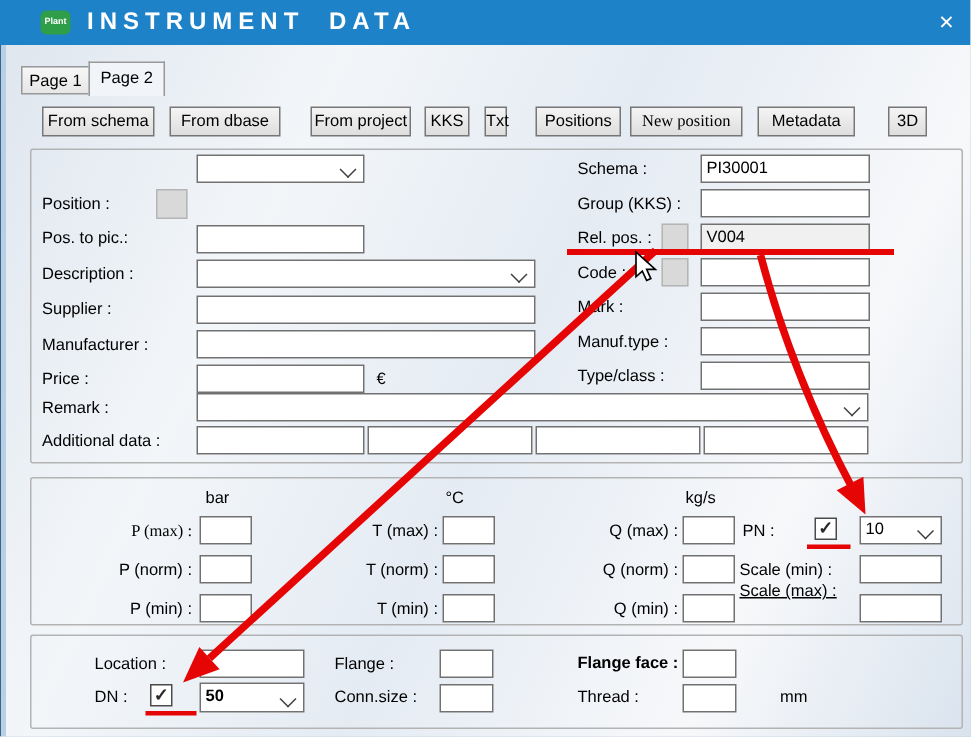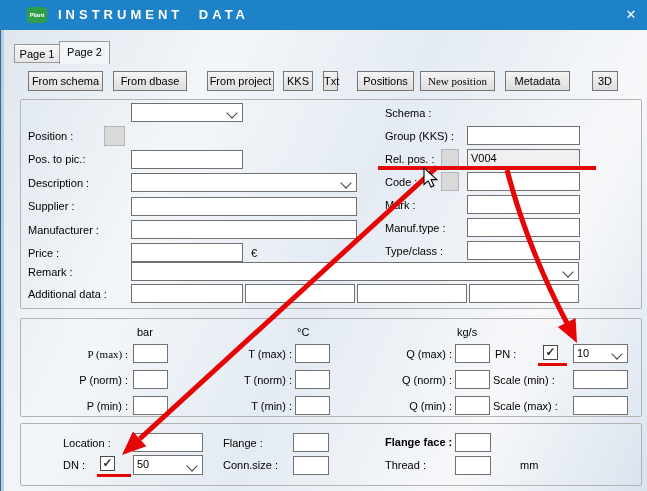--- a/index.html
+++ b/index.html
@@ -3,21 +3,21 @@
 <meta charset="utf-8">
 <style>
   html,body{margin:0;padding:0;}
   body{font-family:"Liberation Sans",sans-serif;background:#cfd8e2;}
   #window{position:relative;width:647px;height:491px;overflow:hidden;
     background:linear-gradient(115deg,#dde5ee 0%,#f3f6f9 28%,#e4ebf3 52%,#f7f8fa 78%,#d9e3ee 100%);}
   
   .titlebar{position:absolute;left:0;top:0;width:647px;height:30px;background:var(--titlebar,#1e82c8);}
   .app-icon{position:absolute;left:27px;top:7px;width:20px;height:16px;background:#2f9e49;border-radius:4px;
     color:#fff;font-size:6px;font-weight:bold;text-align:center;line-height:16px;}
-  .win-title{position:absolute;left:58px;top:0;height:30px;line-height:30px;color:#fff;font-size:13px;
+  .win-title{position:absolute;left:58px;top:0;height:30px;line-height:30px;color:#fff;font-size:16px;
     font-weight:bold;letter-spacing:4px;word-spacing:8px;}
   .close-btn{position:absolute;left:620px;top:5px;width:22px;height:20px;color:#fff;font-size:13px;
     text-align:center;line-height:20px;cursor:pointer;}
   
   .frame-edge{position:absolute;left:0;top:30px;width:4px;height:461px;
     background:linear-gradient(to right,#39648f 0 1px,#b9cfe4 1px 100%);}
   
   .tab{position:absolute;box-sizing:border-box;border:1px solid #989898;font-size:11px;text-align:center;}
   .tab.inactive{left:14px;top:44px;width:46px;height:19px;line-height:18px;
     background:linear-gradient(#f7f7f7,#e6e6e6);z-index:1;}
@@ -106,20 +106,23 @@
     <span class="chev"></span>
   </div>
 
   <div class="lbl" style="left:28px;top:288px;">Additional data :</div>
   <div class="field" style="left:131px;top:284px;width:112px;"></div>
   <div class="field" style="left:245px;top:284px;width:110px;"></div>
   <div class="field" style="left:357px;top:284px;width:110px;"></div>
   <div class="field" style="left:469px;top:284px;width:110px;"></div>
 
   <div class="lbl" style="left:385px;top:107px;">Schema :</div>
+  <div class="field" style="left:467px;top:103px;width:113px;">
+    <span>PI30001</span>
+  </div>
 
   <div class="lbl" style="left:385px;top:130px;">Group (KKS) :</div>
   <div class="field" style="left:467px;top:126px;width:113px;"></div>
 
   <div class="lbl" style="left:385px;top:153px;">Rel. pos. :</div>
   <div class="graybtn" style="left:441px;top:149px;width:18px;height:19px;"></div>
   <div class="field readonly" style="left:467px;top:149px;width:113px;">
     <span>V004</span>
   </div>
 
@@ -165,32 +168,32 @@
   <div class="checkbox" style="left:543px;top:345px;">
     <span>✓</span>
   </div>
   <div class="underline" style="left:538px;top:363px;width:29px;"></div>
   <div class="field" style="left:573px;top:344px;width:55px;">
     <span>10</span>
     <span class="chev"></span>
   </div>
   <div class="lbl" style="left:493px;top:374px;">Scale (min) :</div>
   <div class="field" style="left:573px;top:370px;width:55px;"></div>
-  <div class="lbl" style="left:493px;top:400px;">Scale (max) :</div>
+  <div class="lbl" style="left:493px;top:388px;text-decoration:underline;">Scale (max) :</div>
   <div class="field" style="left:573px;top:396px;width:55px;"></div>
 
   <div class="lbl" style="left:63px;top:437px;text-align:center;">Location :</div>
   <div class="field" style="left:133px;top:433px;width:70px;"></div>
 
   <div class="lbl" style="left:63px;top:459px;">DN :</div>
   <div class="checkbox" style="left:100px;top:456px;">
     <span>✓</span>
   </div>
   <div class="underline" style="left:97px;top:474px;width:34px;"></div>
-  <div class="field" style="left:133px;top:455px;width:70px;height:20px;">
+  <div class="field" style="left:133px;top:455px;width:70px;height:20px;font-weight:bold;">
     <span>50</span>
     <span class="chev" style="top:6px;"></span>
   </div>
 
   <div class="lbl" style="left:223px;top:437px;">Flange :</div>
   <div class="field" style="left:293px;top:433px;width:36px;"></div>
   <div class="lbl" style="left:223px;top:459px;">Conn.size :</div>
   <div class="field" style="left:293px;top:456px;width:36px;"></div>
 
   <div class="lbl" style="left:385px;top:436px;font-weight:bold;">Flange face :</div>

